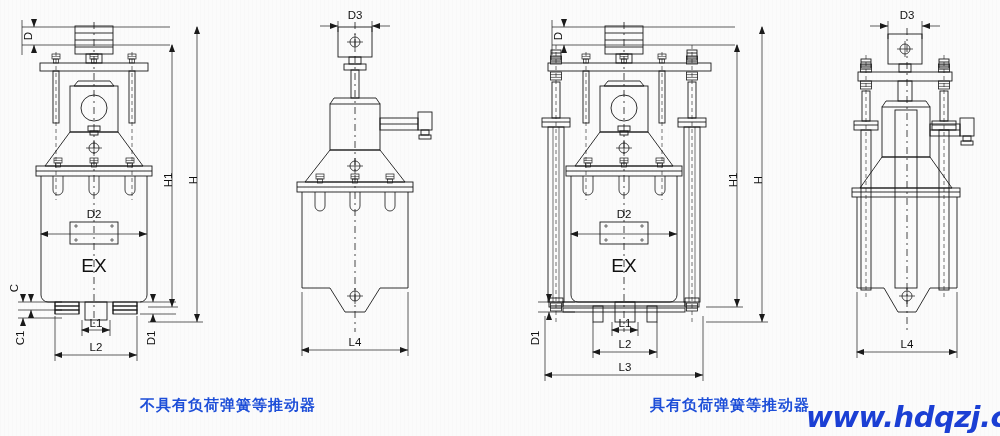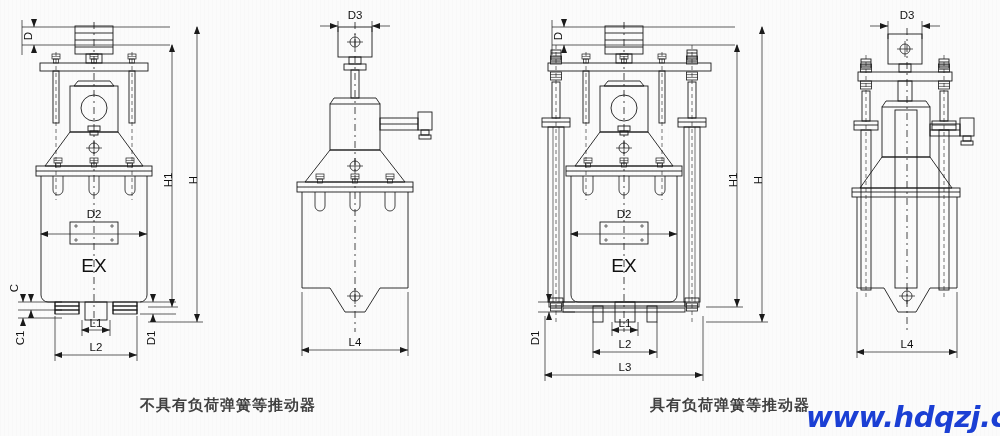--- a/index.html
+++ b/index.html
@@ -16,21 +16,21 @@
     background:repeating-linear-gradient(90deg,
       rgba(0,0,0,0.012) 0px, rgba(0,0,0,0.012) 1px,
       rgba(0,0,0,0) 1px, rgba(0,0,0,0) 4px);
     pointer-events:none;
   }
   .cap{
     position:absolute;
     font-family:"DejaVu Sans", sans-serif;
     font-size:15px;
     font-weight:700;
-    color:#404040;
+    color:#1d4ed8;
     letter-spacing:1px;
     white-space:nowrap;
   }
   #cap-left{left:140px;top:396px;}
   #cap-right{left:650px;top:396px;}
   #watermark{
     position:absolute;
     left:806px;top:400px;
     font-family:"DejaVu Sans", sans-serif;
     font-size:29px;

